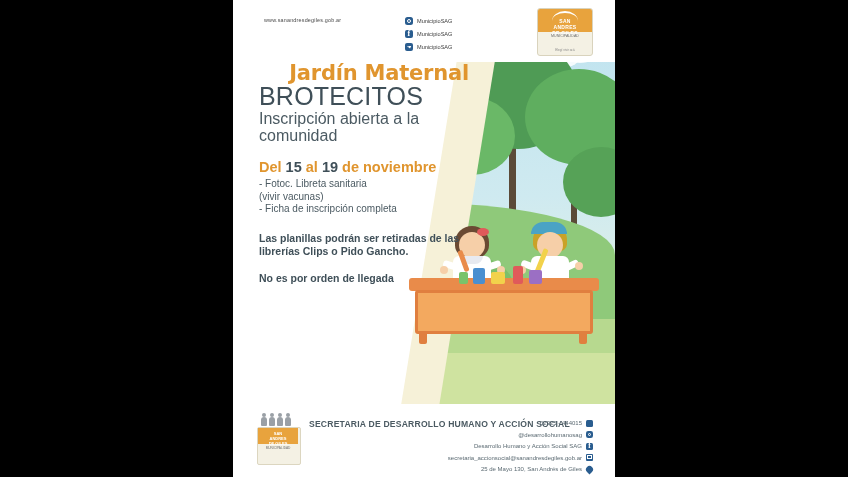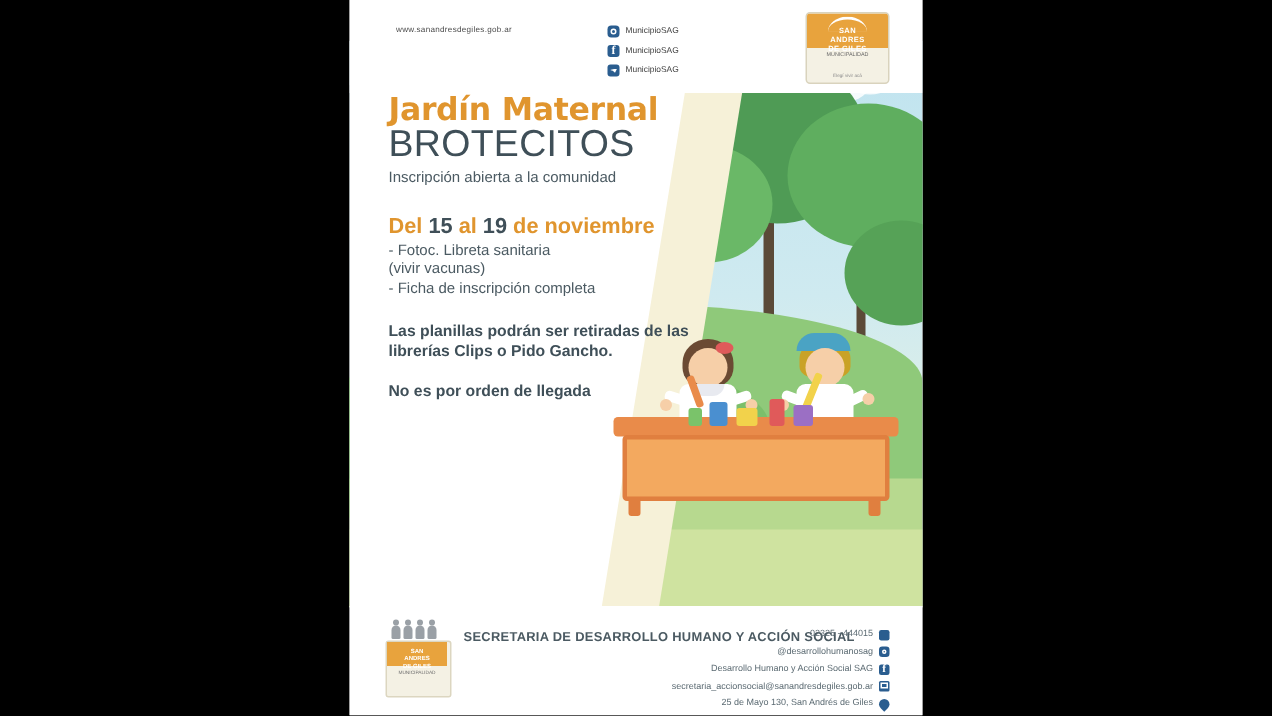--- a/index.html
+++ b/index.html
@@ -55,23 +55,23 @@
   .panel2{position:absolute;left:0;top:0;width:100%;height:100%;
     background:#ffffff;clip-path:polygon(0 0,60% 0,44% 100%,0 100%);}
   .panel3{position:absolute;left:0;top:0;width:100%;height:100%;
     background:#f6f1d8;clip-path:polygon(56% 0,70% 0,54% 100%,40% 100%);}
 
   
   .wedge{position:absolute;left:0;top:27px;width:170px;height:30px;background:#ffffff;clip-path:polygon(0 0,100% 0,0 100%);}
 
   
   .copy{position:absolute;left:26px;top:62px;width:210px;z-index:5;color:#3c4a52;}
-  .t-jardin{font-size:21px;font-weight:bold;color:#e0952e;font-family:"DejaVu Sans",sans-serif;letter-spacing:-.2px;line-height:23px;}
+  .t-jardin{font-size:21px;font-weight:bold;color:#e0952e;font-family:"DejaVu Sans",sans-serif;letter-spacing:-.2px;line-height:23px;text-align:right;}
   .t-broteci{font-size:25px;font-weight:normal;color:#3f4f58;letter-spacing:.2px;line-height:26px;margin-top:-2px;}
-  .t-insc{font-size:10px;color:#4b5a62;line-height:16.5px;margin-top:2px;}
+  .t-insc{font-size:16px;color:#4b5a62;line-height:16.5px;margin-top:2px;}
   .t-fechas{font-size:14.5px;font-weight:bold;color:#e0952e;margin-top:15px;}
   .t-fechas .num{color:#3f4f58;}
   .t-doc{font-size:10.5px;font-weight:bold;color:#3f4f58;margin-top:16px;}
   .t-list{font-size:10px;color:#4b5a62;line-height:12.6px;margin-top:3px;}
   .t-block{font-size:10.5px;font-weight:bold;color:#3f4f58;line-height:13px;margin-top:16px;}
   .t-block2{font-size:10.5px;font-weight:bold;color:#3f4f58;line-height:13px;margin-top:14px;}
 
   
   .scene{position:absolute;left:170px;top:220px;width:200px;height:125px;z-index:4;}
   .table-top{position:absolute;left:6px;top:58px;width:190px;height:13px;background:#e98b4a;border-radius:3px;}

